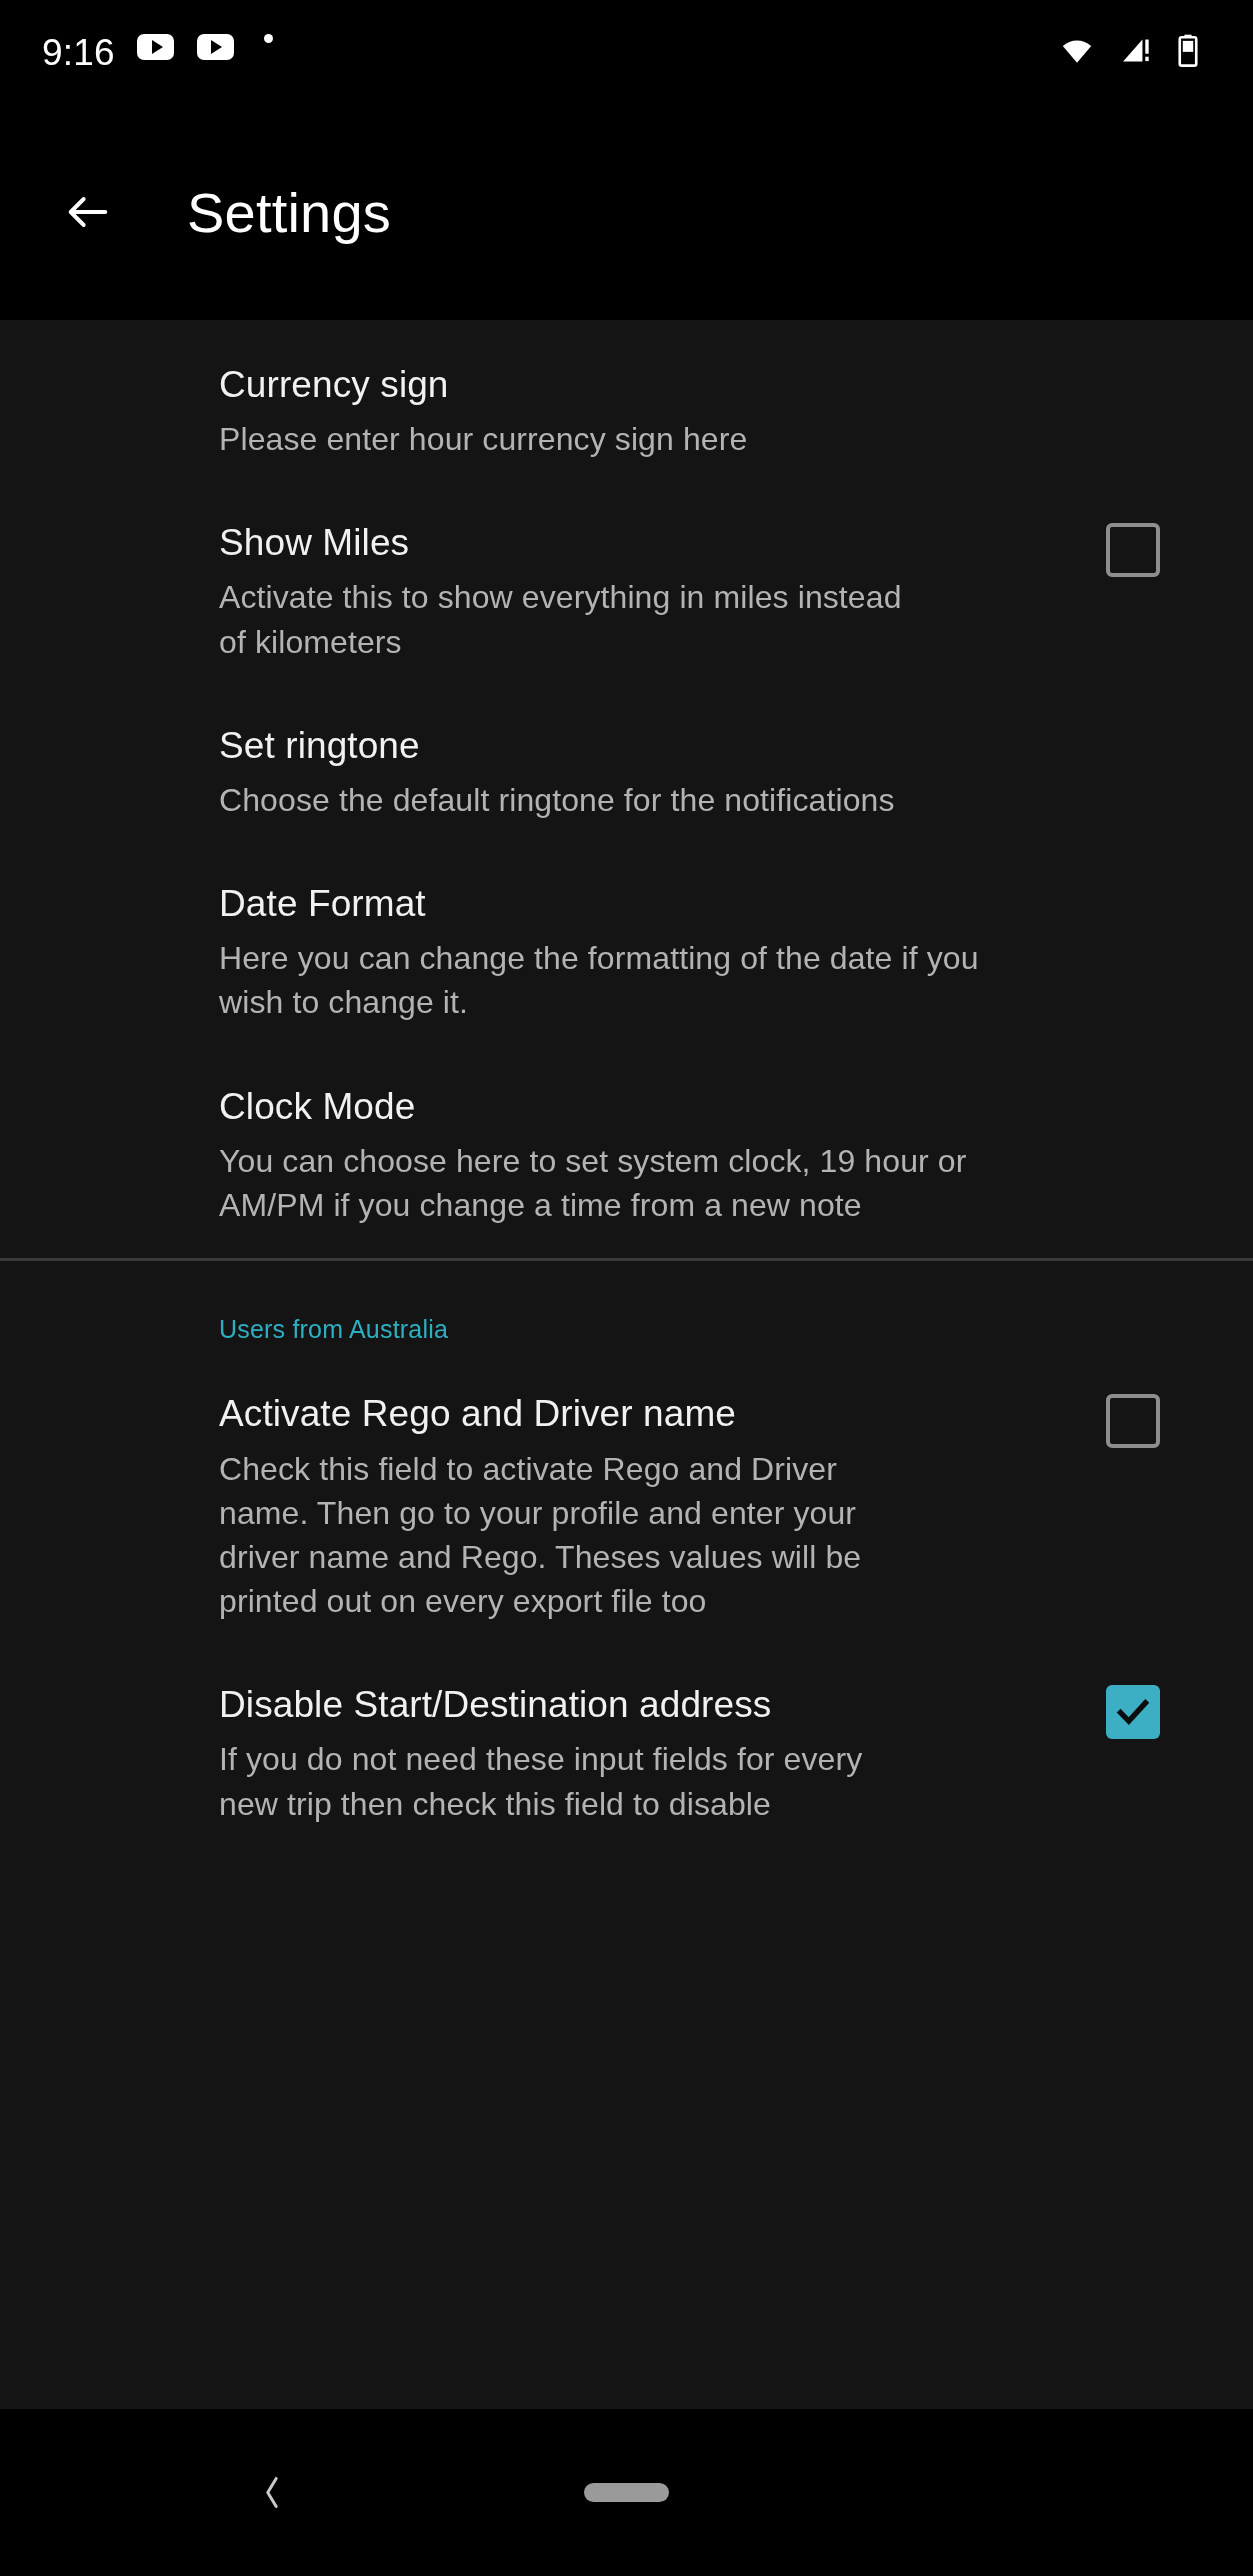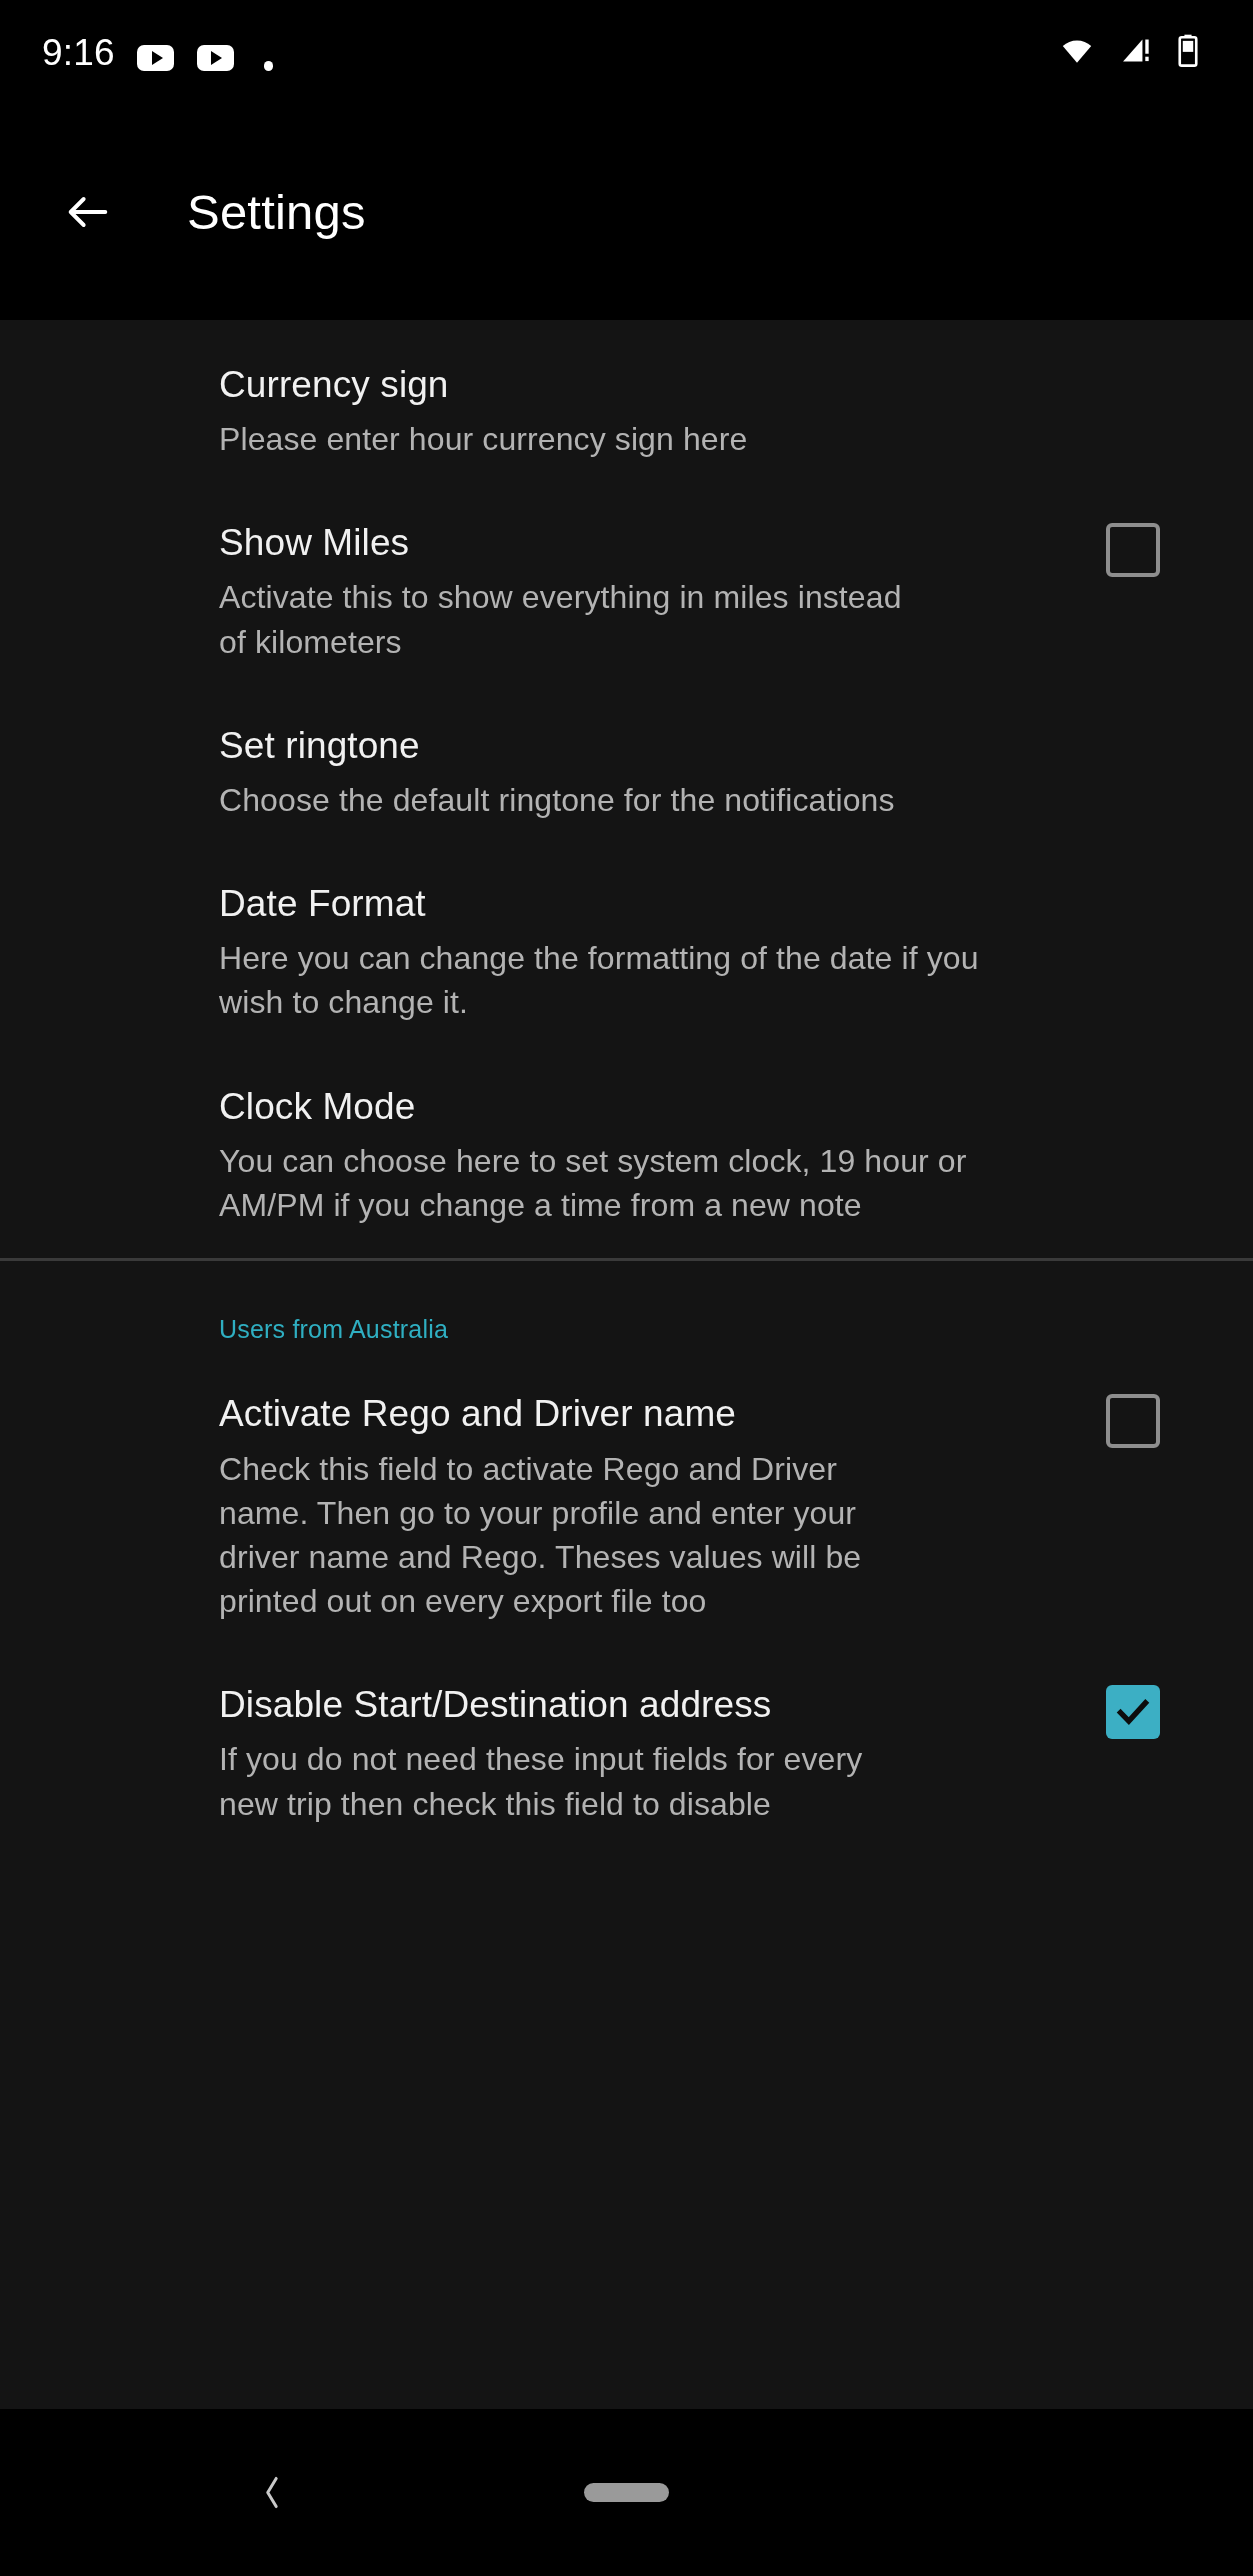--- a/index.html
+++ b/index.html
@@ -10,38 +10,38 @@
     overflow:hidden;
   }
   .phone { position:relative; width:1253px; height:2576px; background:#000; }
 
   
   .statusbar {
     position:absolute; top:0; left:0; width:1253px; height:104px;
     background:#000; display:flex; align-items:center;
     padding:0 52px 0 42px;
   }
-  .sb-left { display:flex; align-items:flex-end; gap:22.6px; }
+  .sb-left { display:flex; align-items:flex-start; gap:22.6px; }
   .sb-clock { color:#fff; font-size:37px; letter-spacing:0.2px; line-height:1; }
   .yt-icon { width:37px; height:26px; background:#fff; border-radius:7px;
              display:flex; align-items:center; justify-content:center; }
   .yt-icon i { display:block; width:0; height:0; border-left:11.3px solid #000;
                border-top:7px solid transparent; border-bottom:7px solid transparent;
                margin-left:2.6px; }
   .sb-dot { width:9.6px; height:9.6px; border-radius:50%; background:#fff; margin-left:7px; }
   .sb-right { margin-left:auto; display:flex; align-items:center; gap:19px; }
 
   
   .appbar {
     position:absolute; top:104px; left:0; width:1253px; height:216px;
     background:#000; display:flex; align-items:center;
   }
   .back-btn { width:91px; height:91px; margin-left:42px;
               display:flex; align-items:center; justify-content:center; }
-  .app-title { color:#fff; font-size:49px; margin-left:54px; font-weight:400;
+  .app-title { color:#fff; font-size:56px; margin-left:54px; font-weight:400;
                letter-spacing:0.2px; }
 
   
   .content {
     position:absolute; top:320px; left:0; width:1253px; height:2089px;
     background:#141414; overflow:hidden;
   }
   .prefgroup { padding:0; }
   .pref {
     display:flex; align-items:flex-start;

